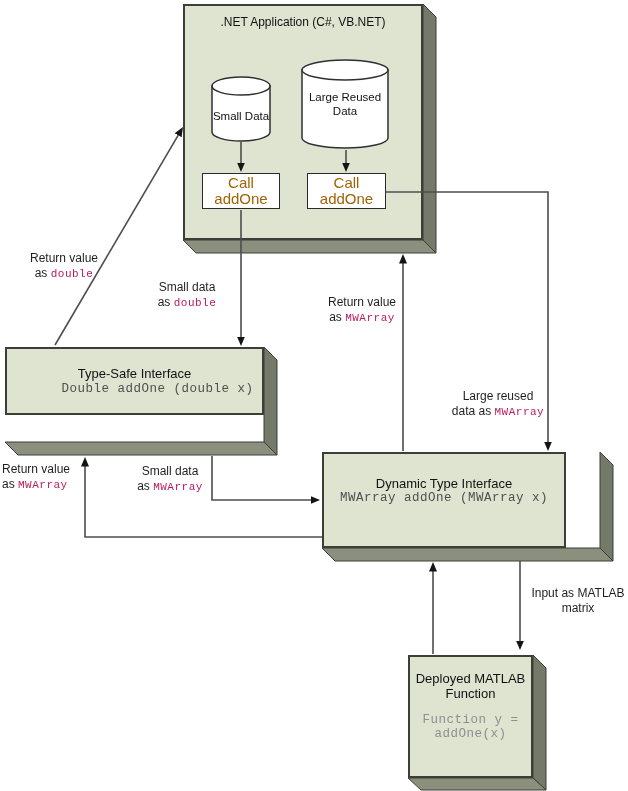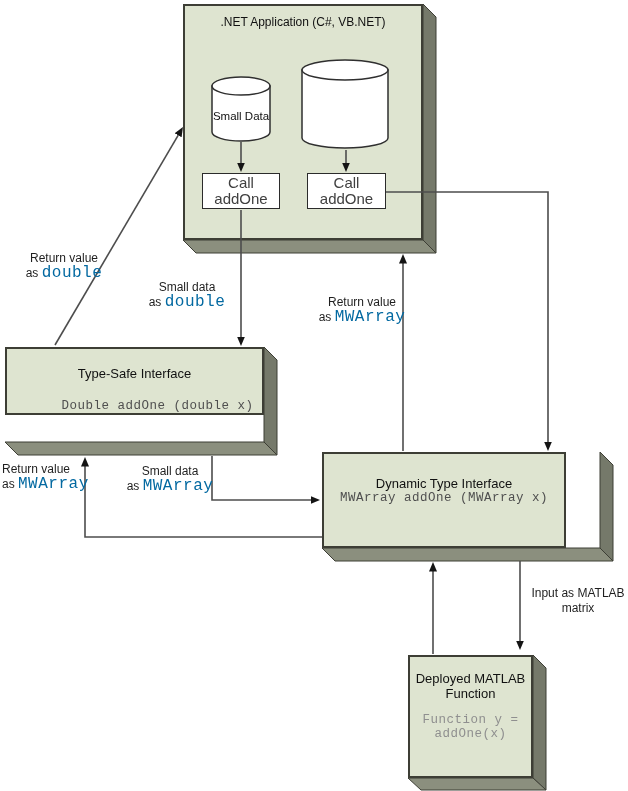--- a/index.html
+++ b/index.html
@@ -15,33 +15,33 @@
   .face-title{font-size:13px;text-align:center;color:#111;}
   .sig{
     font-family:"Liberation Mono","DejaVu Sans Mono",monospace;
     font-size:12.5px;color:#4f4f4f;text-align:center;letter-spacing:0.5px;
   }
   .sig-light{color:#8f8f8f;}
   
   .callbox{
     position:absolute;background:#ffffff;border:1.6px solid #2b2b2b;box-sizing:border-box;
     display:flex;align-items:center;justify-content:center;text-align:center;
-    font-size:15px;line-height:16px;color:#404040;
+    font-size:15px;line-height:16px;color:#a16207;
   }
   
   .cyl-label{
     position:absolute;text-align:center;font-size:11.5px;line-height:14px;color:#111;
   }
   
   .edge-label{
     position:absolute;font-size:12px;line-height:15px;text-align:center;color:#1f1f1f;
   }
   .edge-label .code{
     font-family:"Liberation Mono","DejaVu Sans Mono",monospace;
-    color:#0369a1;font-size:16px;letter-spacing:0.5px;
+    color:#be185d;font-size:11px;letter-spacing:0.5px;
   }
   .align-left{text-align:left;}
   .z1{z-index:1;} .z2{z-index:2;} .z3{z-index:3;} .z4{z-index:4;}
 </style>
 </head>
 <body>
 
 <div id="stage">
 
   <svg class="layer z1" viewBox="0 0 628 791">
@@ -56,21 +56,21 @@
       <polygon points="408,778 533,778 546,790 421,790" fill="#8b8f7e"></polygon>
     </g>
   </svg>
 
   <div class="face z2" style="left:183px;top:4px;width:240px;height:236px;">
     <div class="face-title" style="margin-top:9px;font-size:12px;">.NET Application (C#, VB.NET)</div>
   </div>
 
   <div class="face z2" style="left:5px;top:347px;width:259px;height:68px;">
     <div class="face-title" style="margin-top:17px;">Type-Safe Interface</div>
-    <div class="sig" style="margin-top:18px;padding-left:46px;">Double addOne (double x)</div>
+    <div class="sig" style="margin-top:1px;padding-left:46px;">Double addOne (double x)</div>
   </div>
 
   <div class="face z2" style="left:322px;top:452px;width:244px;height:96px;">
     <div class="face-title" style="margin-top:22px;">Dynamic Type Interface</div>
     <div class="sig" style="">MWArray addOne (MWArray x)</div>
   </div>
 
   <div class="face z2" style="left:408px;top:655px;width:125px;height:123px;">
     <div class="face-title" style="margin:14px auto 0;width:112px;text-align:center;">Deployed MATLAB Function</div>
     <div class="sig sig-light" style="margin:12px auto 0;width:100px;text-align:center;">Function y = addOne(x)</div>
@@ -98,20 +98,21 @@
       <path d="M386,192 L548,192 L548,442" marker-end="url(#ah)"></path>
       <path d="M403,451 L403,263" marker-end="url(#ah)"></path>
       <path d="M212,456 L212,500 L311,500" marker-end="url(#ah)"></path>
       <path d="M322,537 L85,537 L85,466" marker-end="url(#ah)"></path>
       <path d="M433,654 L433,571" marker-end="url(#ah)"></path>
       <path d="M520,561 L520,641" marker-end="url(#ah)"></path>
     </g>
   </svg>
 
   <div class="cyl-label z4" style="left:209px;top:109px;width:64px;">Small Data</div>
+  <div class="cyl-label z4" style="left:305px;top:90px;width:80px;">Large Reused Data</div>
 
   <div class="callbox z4" style="left:202px;top:173px;width:78px;height:36px;">
     <span>Call addOne</span>
   </div>
   <div class="callbox z4" style="left:307px;top:173px;width:79px;height:36px;">
     <span>Call addOne</span>
   </div>
 
   <div class="edge-label z4" style="left:8px;top:251px;width:112px;">
     <div>Return value</div>
@@ -121,20 +122,24 @@
   <div class="edge-label z4" style="left:131px;top:280px;width:112px;">
     <div>Small data</div>
     <div><span>as </span><span class="code">double</span></div>
   </div>
 
   <div class="edge-label z4" style="left:306px;top:295px;width:112px;">
     <div>Return value</div>
     <div><span>as </span><span class="code">MWArray</span></div>
   </div>
 
+  <div class="edge-label z4" style="left:437px;top:389px;width:122px;">
+    <div>Large reused</div>
+    <div><span>data as </span><span class="code">MWArray</span></div>
+  </div>
 
   <div class="edge-label z4" style="left:114px;top:464px;width:112px;">
     <div>Small data</div>
     <div><span>as </span><span class="code">MWArray</span></div>
   </div>
 
   <div class="edge-label align-left z4" style="left:2px;top:462px;width:104px;">
     <div>Return value</div>
     <div><span>as </span><span class="code">MWArray</span></div>
   </div>

